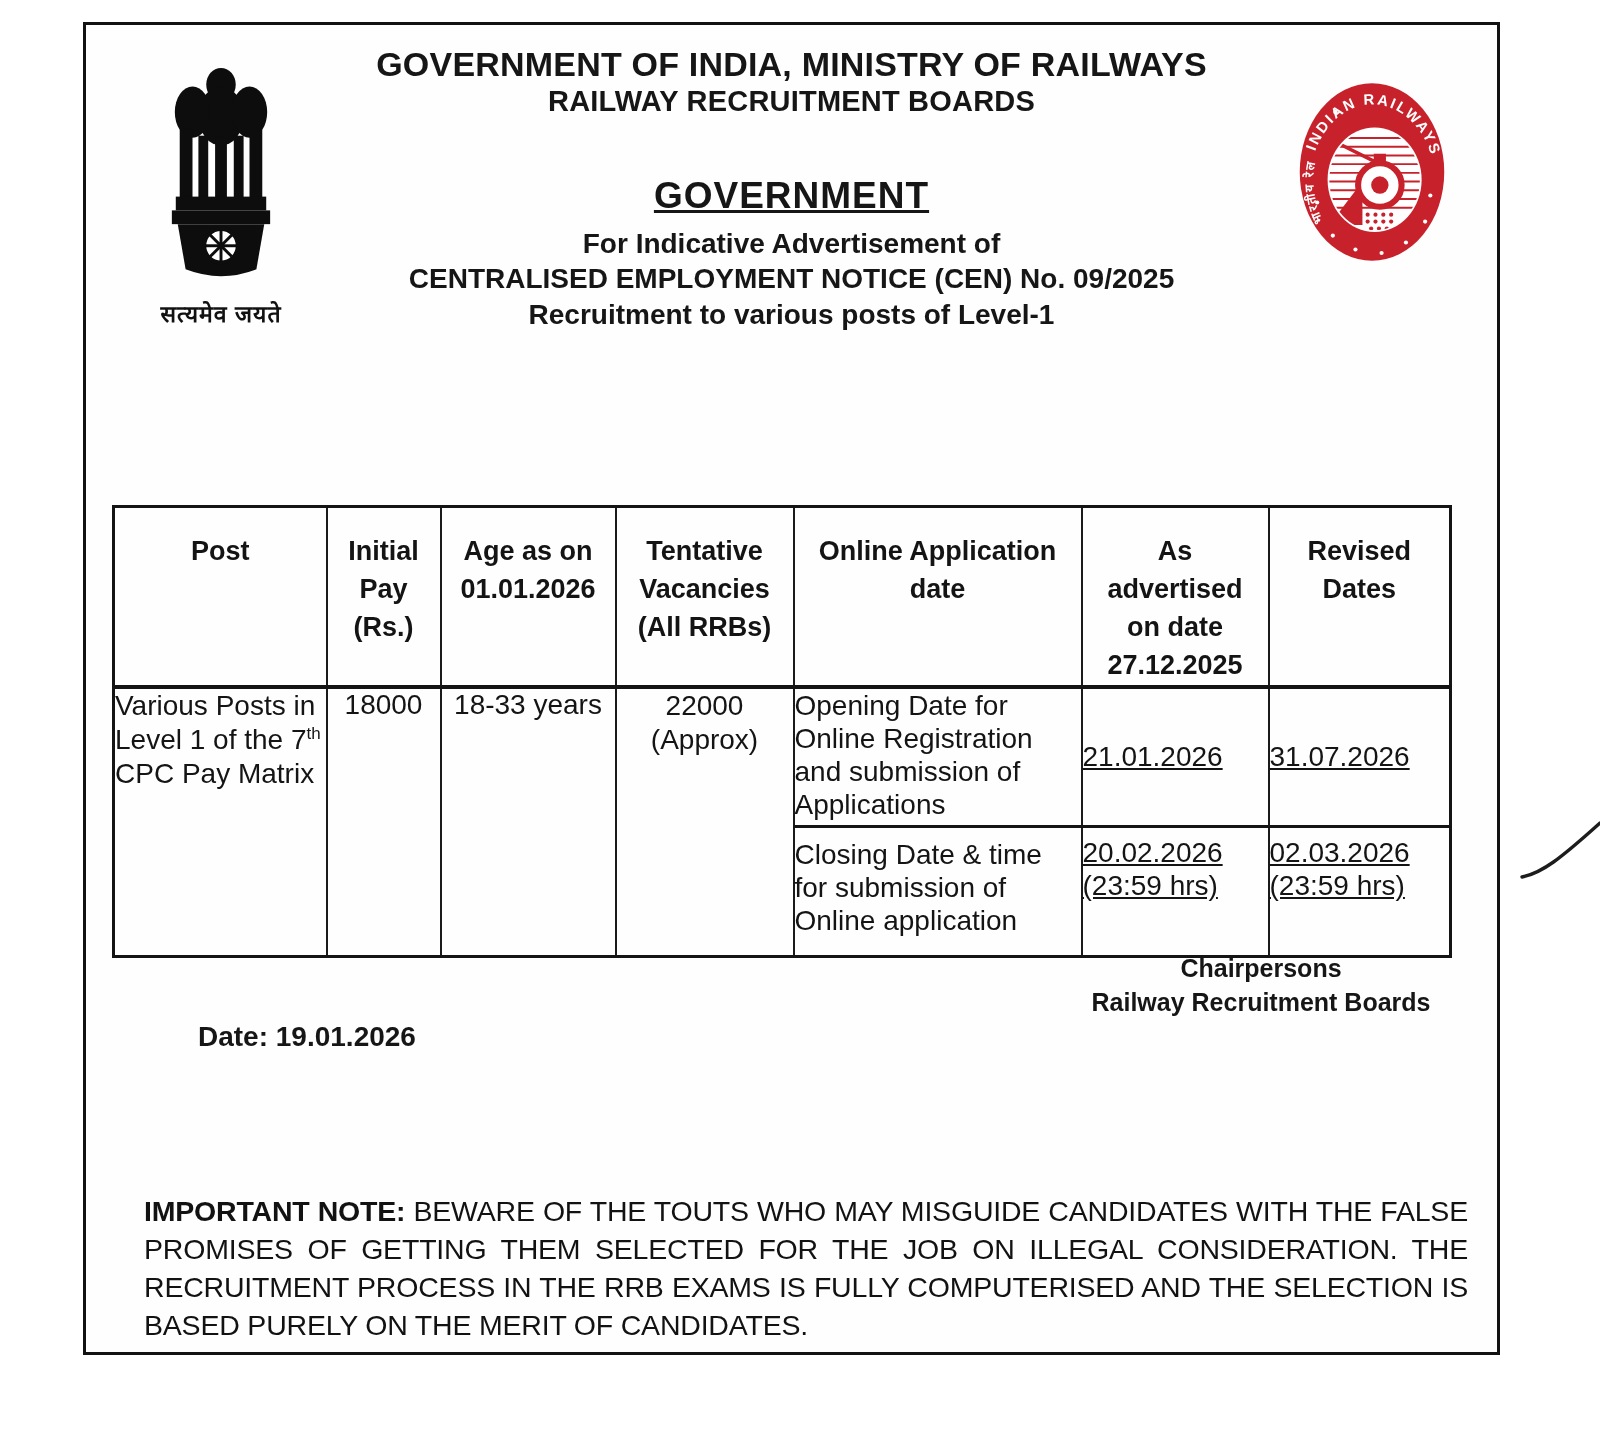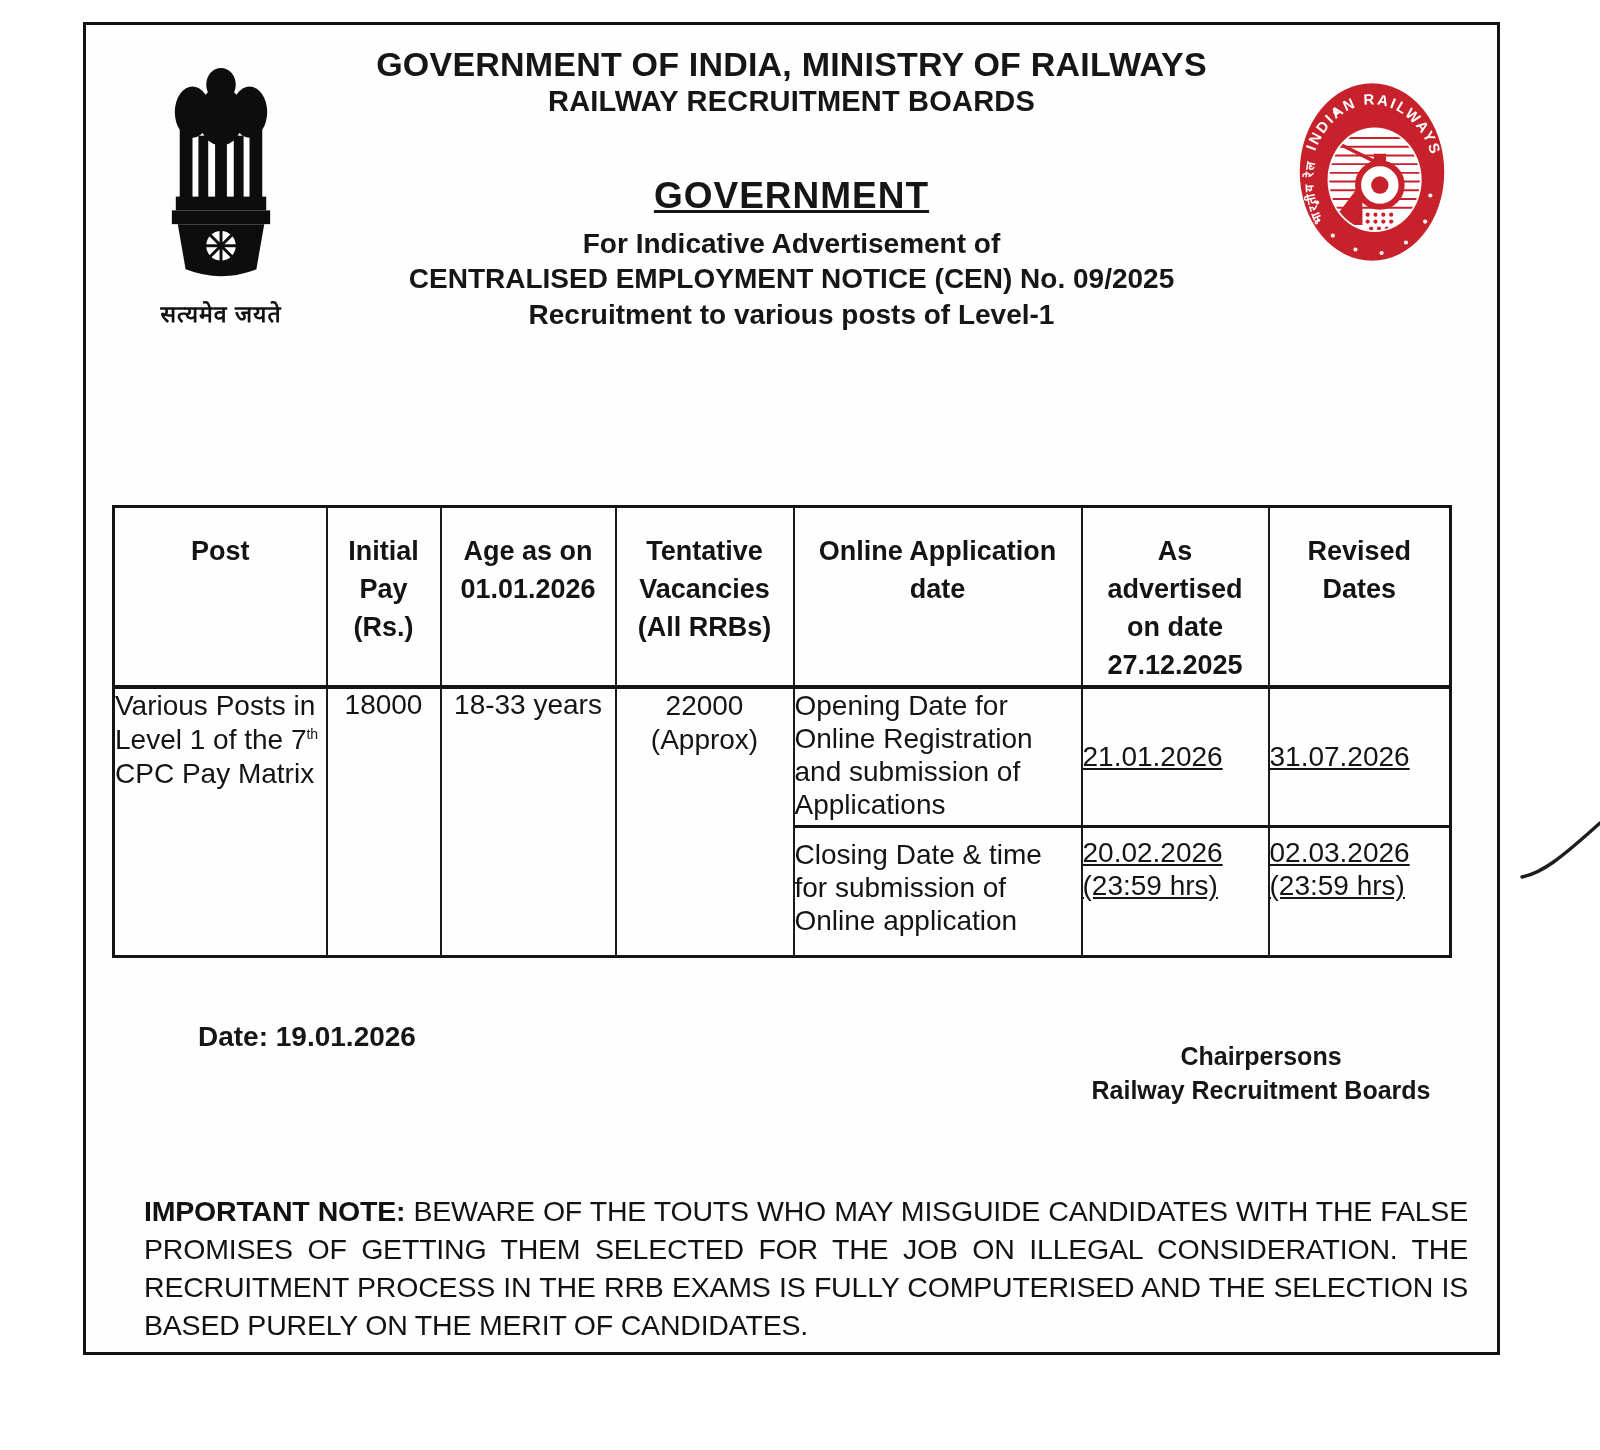--- a/index.html
+++ b/index.html
@@ -56,30 +56,30 @@
   table.cen th{
     font-size:27px;font-weight:bold;text-align:center;vertical-align:top;
     padding-top:24px;line-height:38px;white-space:pre-line;
   }
   table.cen thead th{border-bottom:4px solid #141414;}
   tr.r1{height:140px;}
   tr.r2{height:130px;}
   tr.r2 td{border-top:3px solid #141414;}
   td.merged{vertical-align:top;text-align:center;}
   td.postcell{vertical-align:top;text-align:left;padding:26px 2px 0 4px;line-height:34px;}
-  td.postcell sup{font-size:14px;line-height:0;}
+  td.postcell sup{font-size:17px;line-height:0;}
   td.paycell,td.agecell{vertical-align:top;padding-top:52px;text-align:center;}
   td.vaccell{vertical-align:top;padding-top:50px;text-align:center;line-height:34px;white-space:pre-line;}
   td.labelcell{vertical-align:top;text-align:left;padding:22px 8px 6px 20px;line-height:33px;}
   tr.r2 td.labelcell{padding-top:10px;}
   td.datecell{text-align:left;vertical-align:middle;line-height:33px;white-space:pre-line;text-decoration:underline;}
   tr.r2 td.datecell{vertical-align:top;padding-top:8px;}
   
   .date-line{position:absolute;left:112px;top:996px;font-size:28px;font-weight:bold;}
-  .chair-block{position:absolute;left:940px;top:1014px;width:470px;text-align:center;font-weight:bold;font-size:25px;line-height:34px;}
+  .chair-block{position:absolute;left:940px;top:926px;width:470px;text-align:center;font-weight:bold;font-size:25px;line-height:34px;}
   
   .note{
     position:absolute;left:30px;top:1138px;width:1324px;
     font-size:28.5px;line-height:38px;text-align:justify;color:#121212;letter-spacing:-0.2px;margin-left:28px;
   }
   .note .nlabel{font-weight:bold;}
   
   .pen-mark{position:absolute;left:1516px;top:815px;}
 </style>
 </head>

